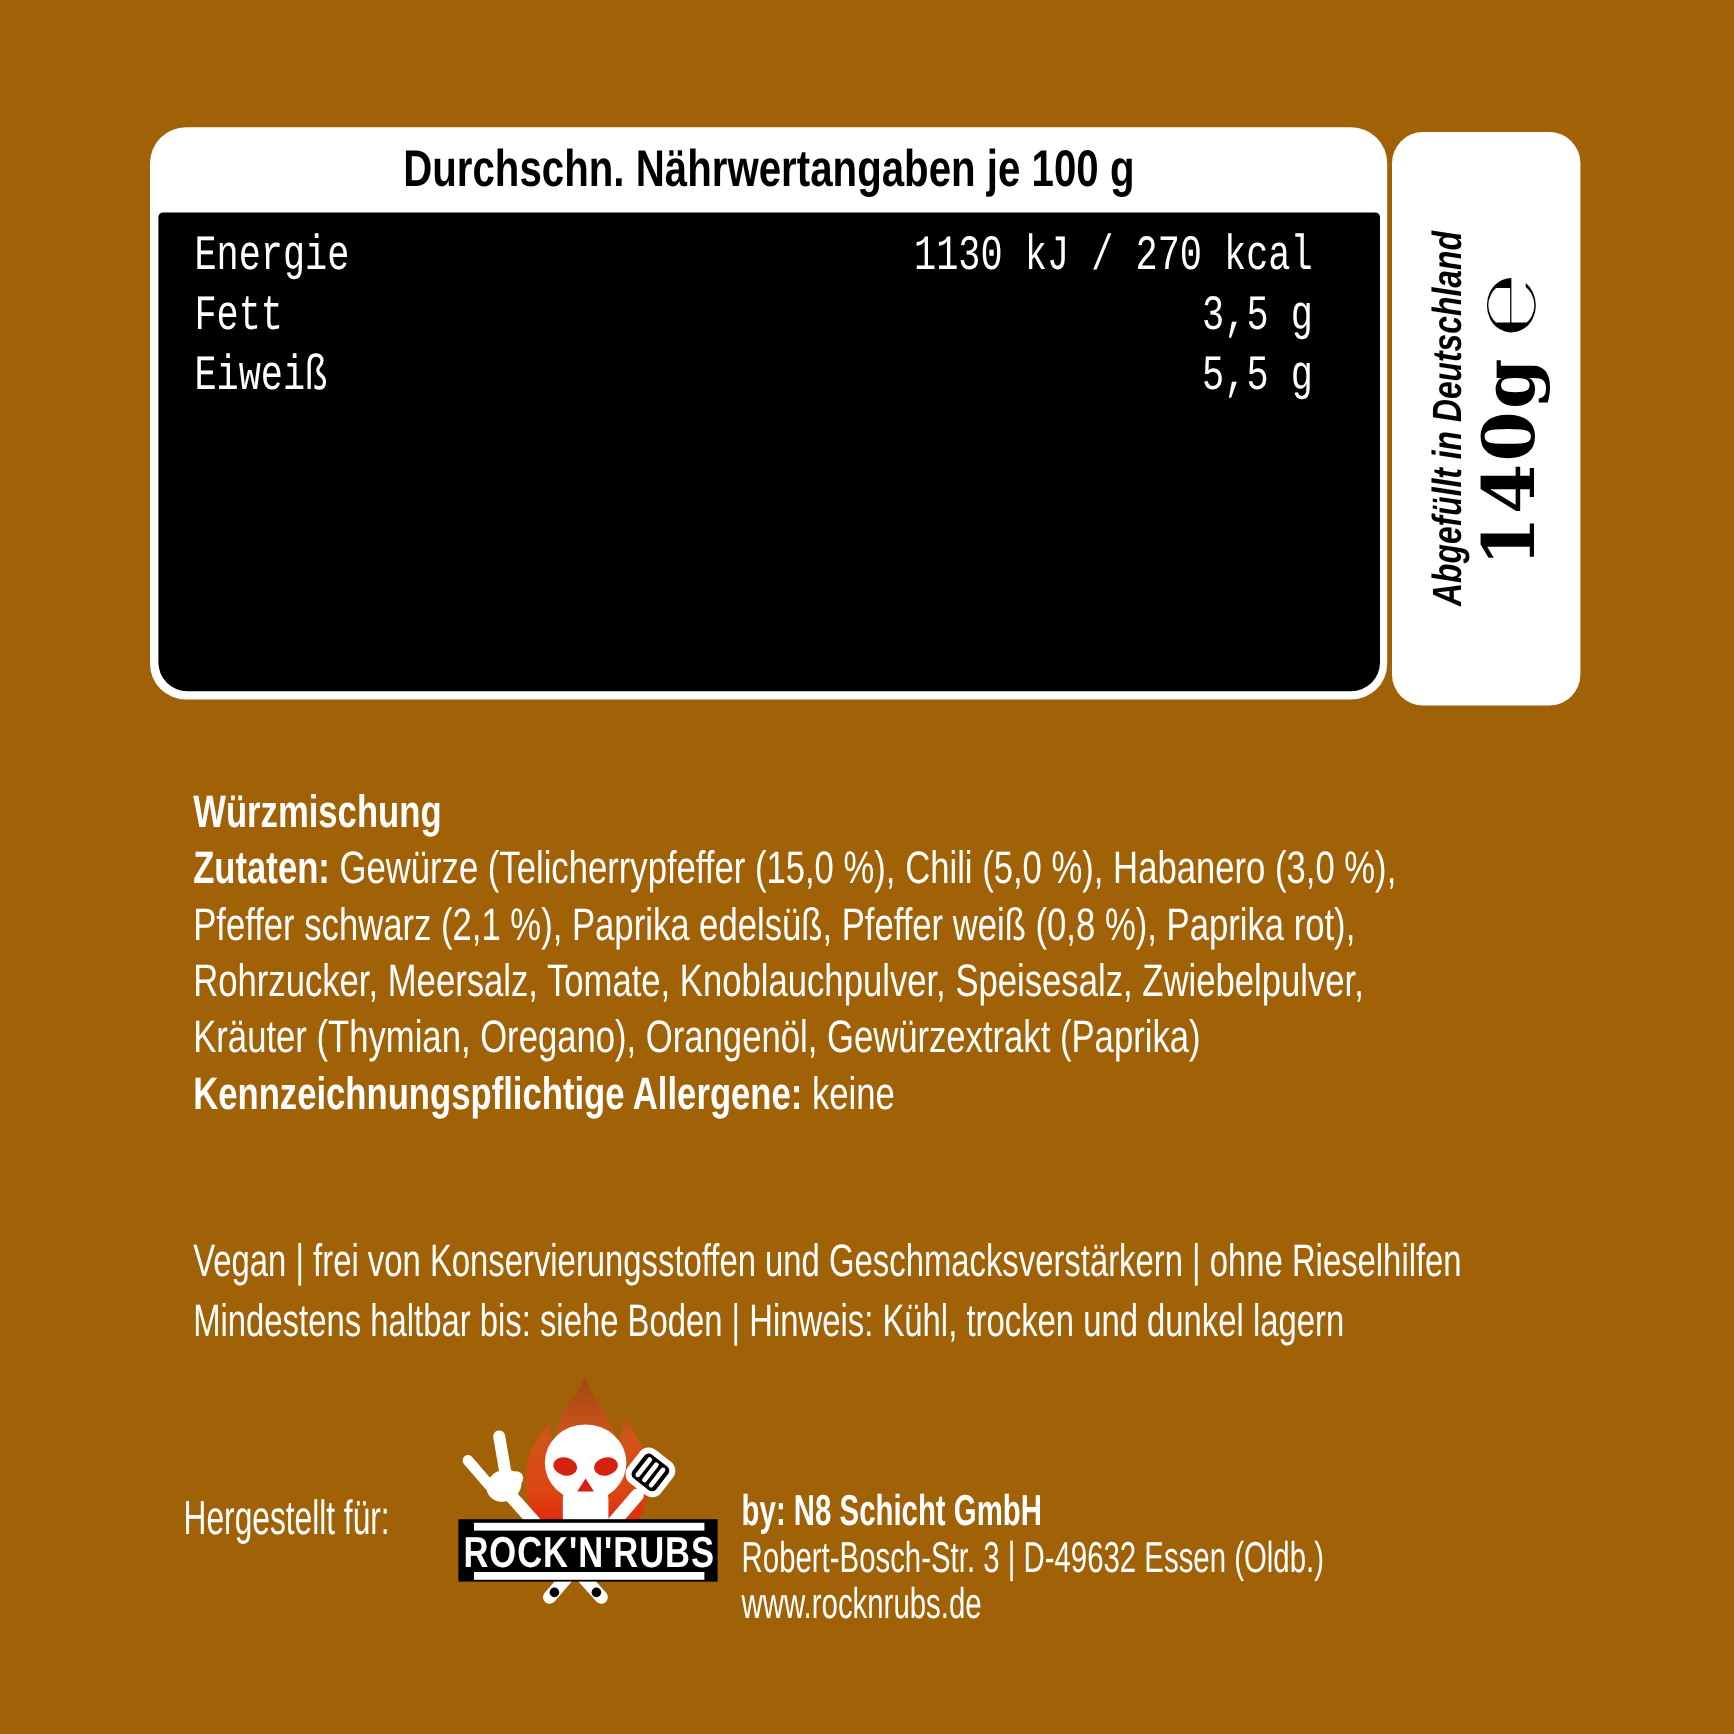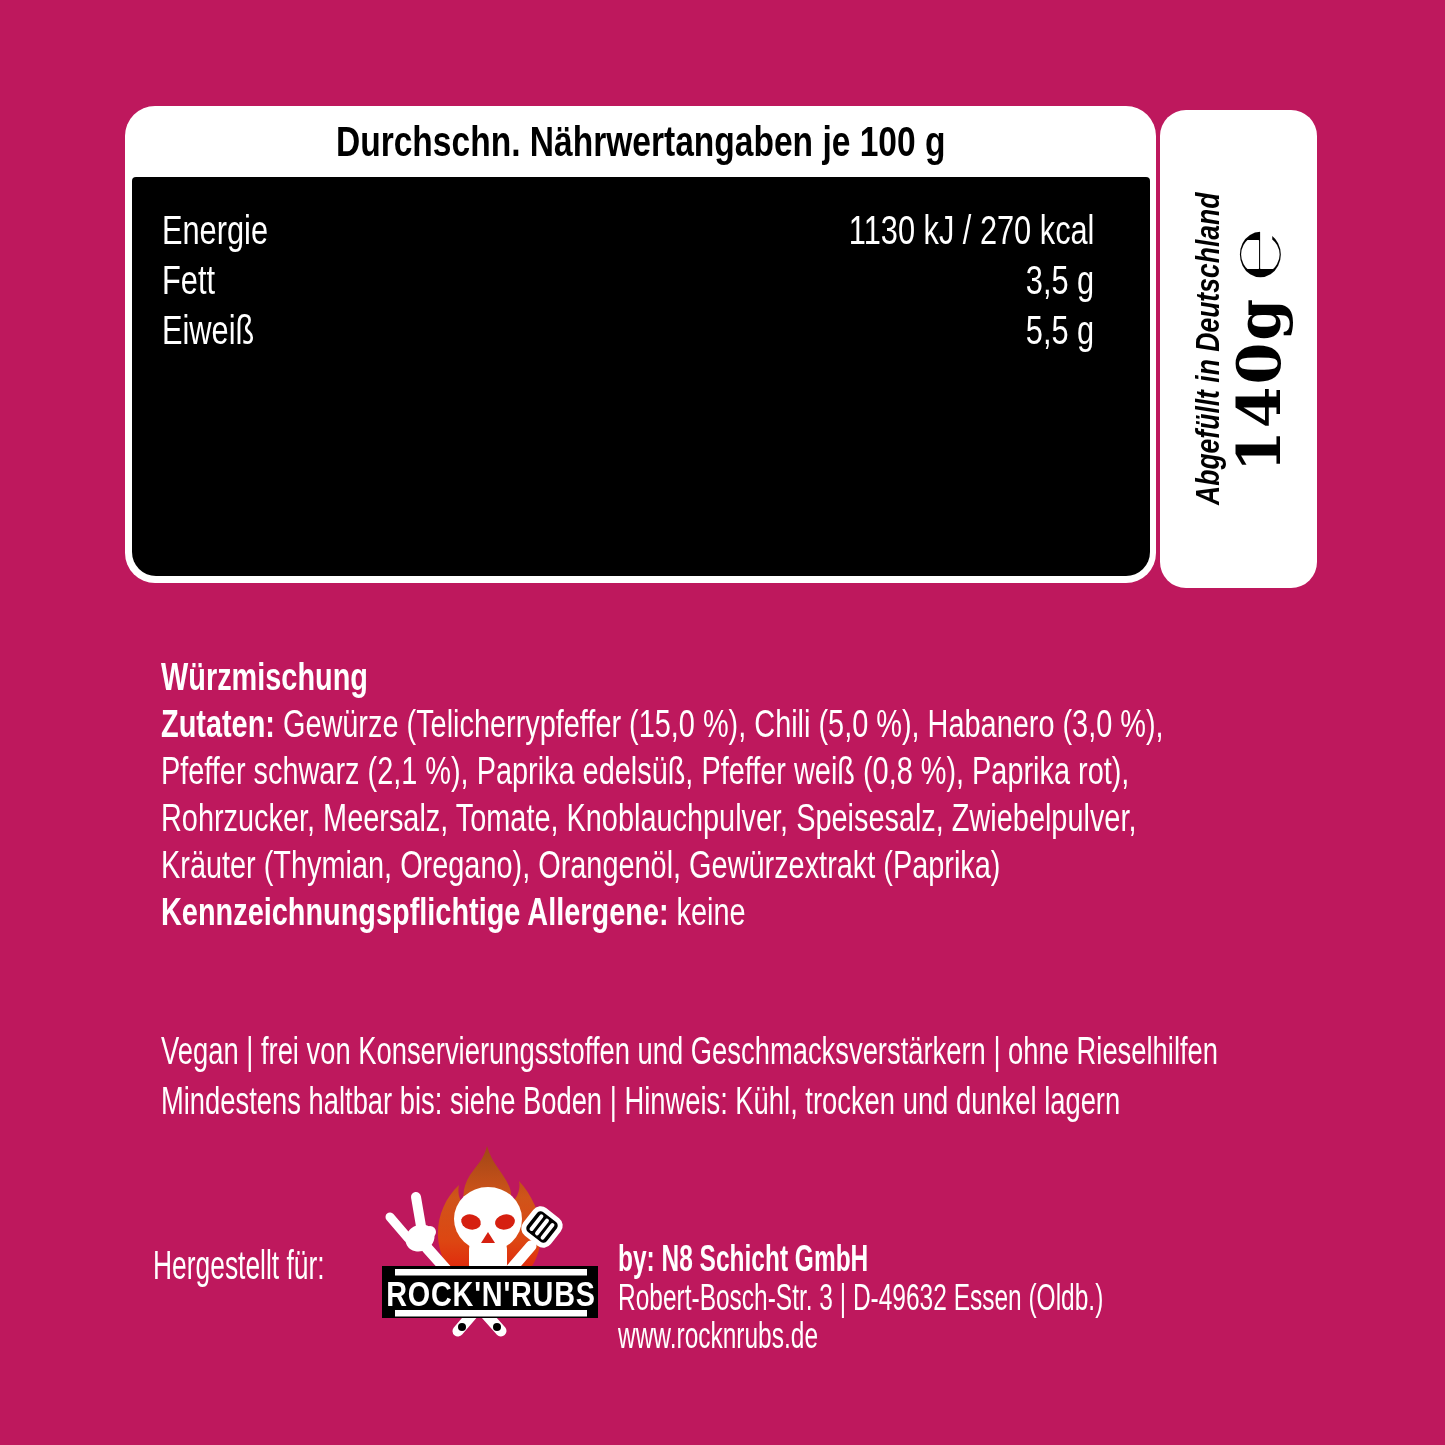--- a/index.html
+++ b/index.html
@@ -1,35 +1,35 @@
 <!DOCTYPE html>
 <html><head>
 <meta charset="utf-8">
 <style>
   html,body { margin:0; padding:0; background:#000; }
   .page {
     position:relative; width:1445px; height:1445px; overflow:hidden;
-    background:#be185d; font-family:"Liberation Sans", sans-serif;
+    background:#a16207; font-family:"Liberation Sans", sans-serif;
     -webkit-font-smoothing:antialiased;
   }
   
   .nutri-panel {
     position:absolute; left:125px; top:106px; width:1031px; height:477px;
     background:#fff; border-radius:30px;
   }
   .nutri-title {
     position:absolute; left:0; top:0; width:100%; height:71px;
     display:flex; align-items:center; justify-content:center;
     color:#000; font-weight:bold; font-size:43px; white-space:nowrap;
   }
   .nutri-title span { transform:scaleX(0.78); transform-origin:50% 50%; display:inline-block; }
   .nutri-body {
     position:absolute; left:7px; right:6px; top:71px; bottom:7px;
     background:#000; border-radius:4px 4px 24px 24px;
-    padding:28px 56px 0 30px; box-sizing:border-box;
+    padding:12px 56px 0 30px; box-sizing:border-box;font-family:Liberation Mono, monospace;
   }
   .nrow {
     display:flex; justify-content:space-between; align-items:center;
     height:50px; color:#fff; font-size:41px; white-space:nowrap;
   }
   .nrow .lab { display:inline-block; transform:scaleX(0.75); transform-origin:0 50%; }
   .nrow .val { display:inline-block; transform:scaleX(0.75); transform-origin:100% 50%; }
   .nrow.indent .lab { margin-left:28px; }
   
   .fill-tab {

